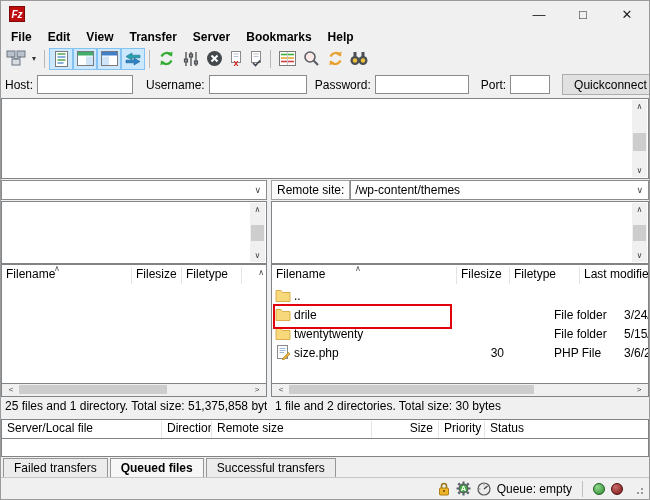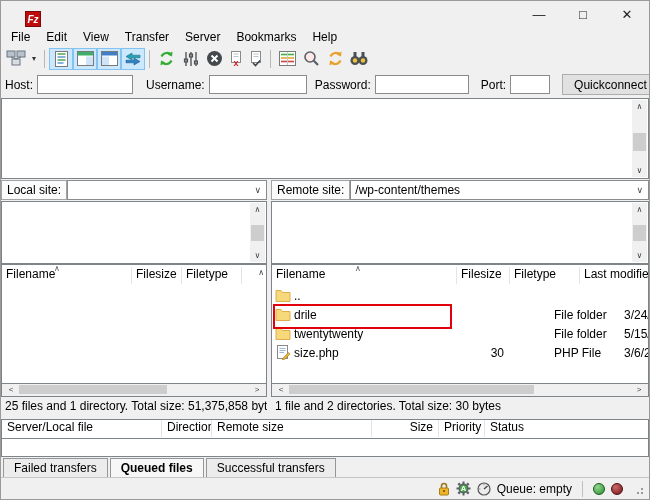--- a/index.html
+++ b/index.html
@@ -1,26 +1,26 @@
 <!DOCTYPE html>
 <html style="--highlight-box: #e1000c; --toolbar-active-bg: #cce8ff; --titlebar-icon-bg: #bf0d0d; --folder-fill: #f7d97b; --folder-stroke: #d9a741;"><head>
 <meta charset="utf-8">
 <style>
   html,body{margin:0;padding:0;background:#fff;}
   body{width:650px;height:500px;font-family:"Liberation Sans",sans-serif;font-size:12px;color:#000;-webkit-font-smoothing:antialiased;}
   .window{width:650px;height:500px;box-sizing:border-box;background:#f0f0f0;border:1px solid #9a9a9a;display:flex;flex-direction:column;overflow:hidden;}
 
   
-  .titlebar{height:26px;flex:0 0 26px;display:flex;align-items:flex-end;padding-left:24px;}
+  .titlebar{height:26px;flex:0 0 26px;display:flex;align-items:center;padding-left:8px;}
   .fz-icon{width:16px;height:16px;background:var(--titlebar-icon-bg,#bf0d0d);border:1px solid #7d0808;color:#fff;font-weight:bold;font-style:italic;font-size:10px;display:flex;align-items:center;justify-content:center;box-sizing:border-box;}
   .win-controls{margin-left:auto;display:flex;height:26px;}
   .win-btn{width:44px;height:26px;display:flex;align-items:center;justify-content:center;font-size:13px;color:#222;}
 
   
-  .menubar{height:19px;flex:0 0 19px;display:flex;align-items:center;padding-left:2px;}
+  .menubar{height:19px;flex:0 0 19px;display:flex;align-items:center;padding-left:2px;font-weight:bold;}
   .menu-item{padding:2px 8px;}
 
   
   .toolbar{height:25px;flex:0 0 25px;display:flex;align-items:center;padding-left:3px;}
   .tbtn{width:24px;height:22px;display:flex;align-items:center;justify-content:center;box-sizing:border-box;border:1px solid transparent;}
   .tbtn.active{background:var(--toolbar-active-bg,#cce8ff);border:1px solid #84c3f1;}
   .tbtn.narrow{width:20px;}
   .tsep{width:1px;height:18px;background:#b8b8b8;margin:0 4px;}
   .dd-arrow{font-size:8px;color:#333;width:12px;text-align:center;}
 
@@ -70,21 +70,21 @@
   .remote .cell.name{width:163px;flex:0 0 163px;}
   .remote .cell.size{width:53px;flex:0 0 53px;text-align:right;padding-right:6px;}
   .remote .cell.type{width:70px;flex:0 0 70px;padding-left:4px;margin-left:40px;}
   .remote .cell.modified{flex:1;padding-left:4px;}
   .red-box{position:absolute;left:1px;top:20px;width:175px;height:21px;border:2px solid var(--highlight-box,#e1000c);pointer-events:none;}
 
   .pstatus{flex:0 0 17px;height:17px;padding:2px 4px 0 4px;white-space:nowrap;overflow:hidden;}
 
   
   .queue-gap{flex:0 0 3px;}
-  .queuehead{flex:0 0 20px;height:20px;background:#fff;border:1px solid #7f8489;box-sizing:border-box;display:flex;align-items:flex-start;}
+  .queuehead{flex:0 0 20px;height:20px;background:#fff;border:1px solid #7f8489;box-sizing:border-box;display:flex;align-items:center;}
   .qcol{box-sizing:border-box;border-right:1px solid #e4e4e4;padding:0 5px 3px 5px;white-space:nowrap;overflow:hidden;}
   .queuebody{flex:0 0 18px;height:18px;background:#fff;border:1px solid #7f8489;border-top:none;box-sizing:border-box;}
 
   .tabs{flex:0 0 20px;height:20px;display:flex;align-items:flex-end;padding-left:2px;gap:2px;}
   .tab{height:19px;box-sizing:border-box;border:1px solid #969696;border-bottom:none;background:#ececec;display:flex;align-items:center;padding:0 10px;}
   .tab.active{background:#f7f7f7;font-weight:bold;}
 
   
   .statusbar{flex:1;display:flex;align-items:center;border-top:1px solid #c6c6c6;padding:0 6px;position:relative;}
   .sb-right{margin-left:auto;display:flex;align-items:center;gap:6px;}
@@ -261,21 +261,20 @@
       <div class="sarrow up">∧</div>
       <div class="vthumb" style="top:33px;height:18px;"></div>
       <div class="sarrow down">∨</div>
     </div>
   </div>
 
   <div class="panes">
 
     <div class="pane local">
       <div class="siterow">
-        <span class="site-label">Local site:</span>
         <div class="site-combo">
           <span></span>
           <span class="combo-chevron">∨</span>
         </div>
       </div>
       <div class="tree">
         <div class="vscroll">
           <div class="sarrow up">∧</div>
           <div class="vthumb" style="top:22px;height:16px;"></div>
           <div class="sarrow down">∨</div>

